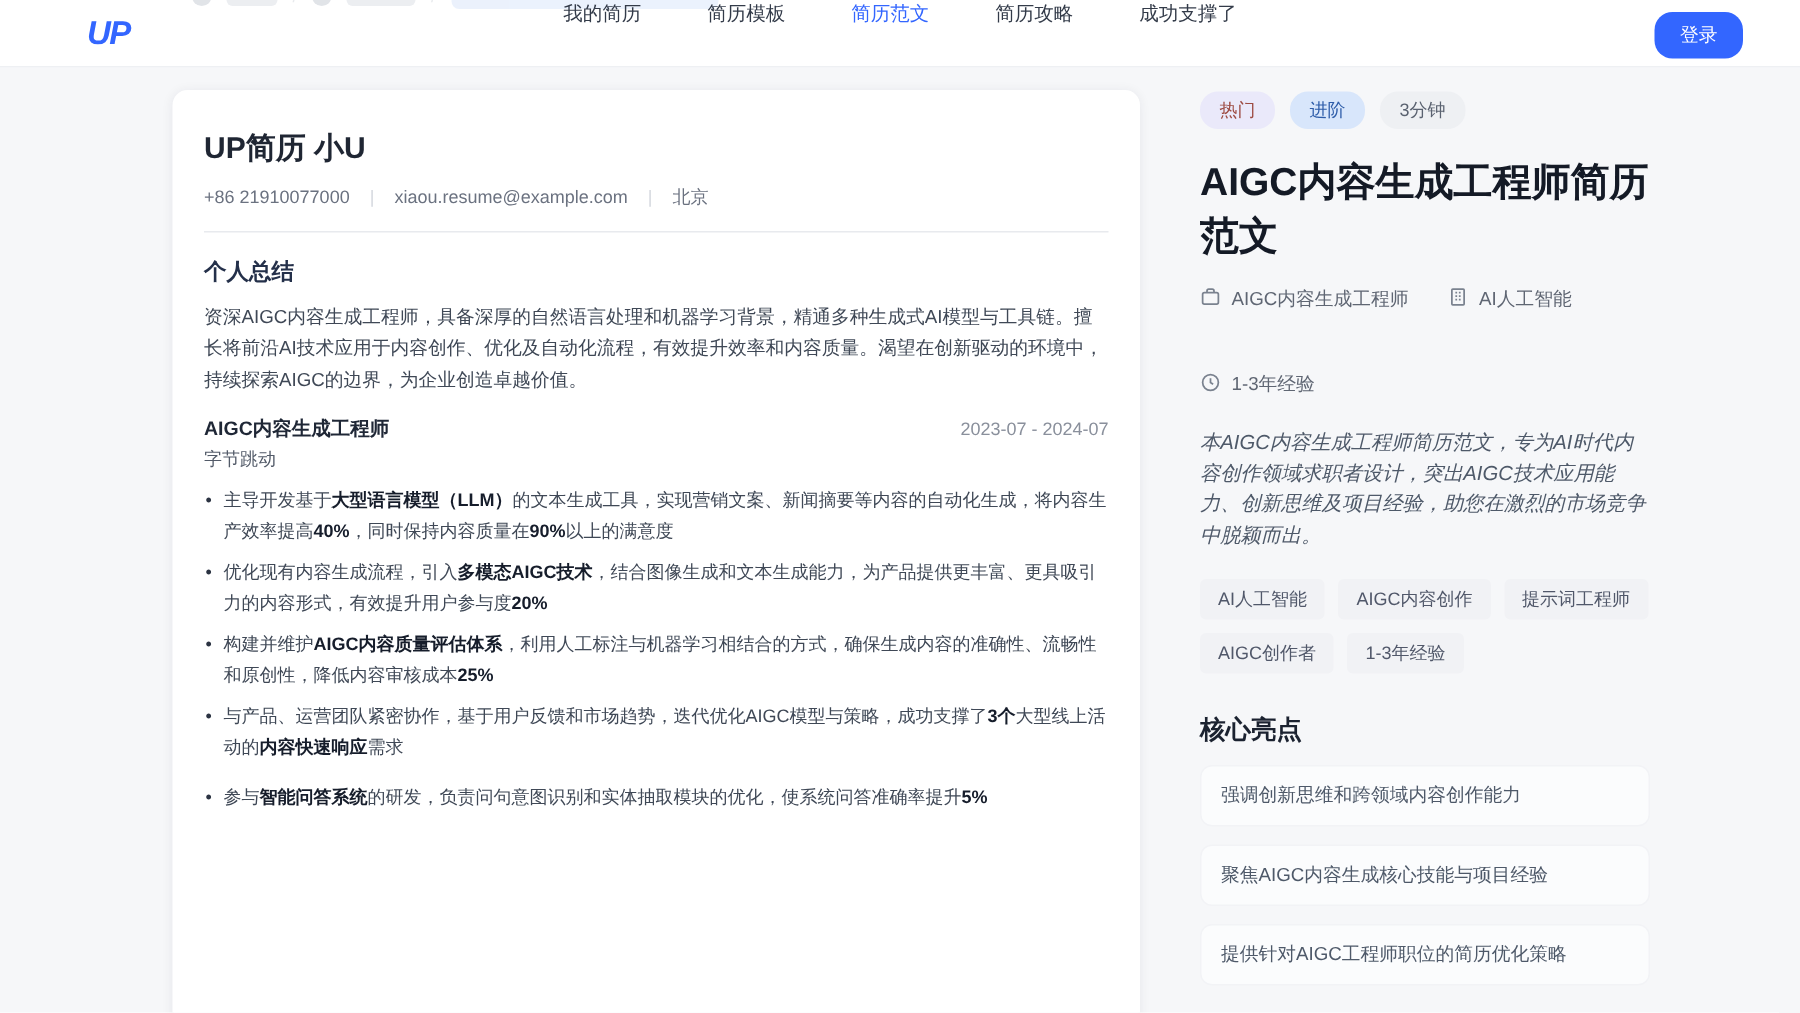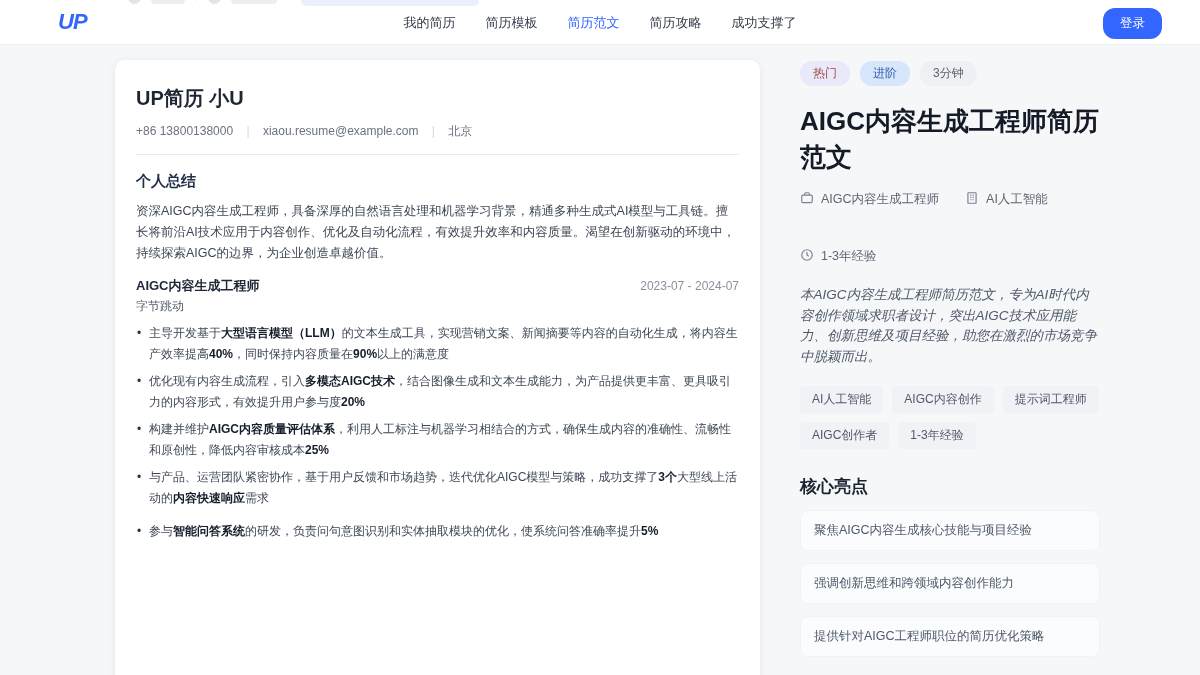--- a/index.html
+++ b/index.html
@@ -23,21 +23,21 @@
   .g-ico { width:13px; height:13px; border-radius:50%; background:#c9ced6; }
   .g-bar { height:14px; border-radius:4px; background:#dde1e7; }
   .g-sep { color:#d6dae0; font-size:12px; }
   .g-blue { height:18px; border-radius:5px; background:#dbe7fb; }
   .logo {
     margin-left:58px; font-size:22px; font-weight:800; font-style:italic;
     color:var(--accent); letter-spacing:-1px; cursor:pointer;
   }
   .nav {
     position:absolute; left:50%; top:0; height:45px; transform:translateX(-50%);
-    display:flex; align-items:center; gap:30px;
+    display:flex; gap:44px;
   }
   .nav-link { font-size:13px; color:#333b49; text-decoration:none; cursor:pointer; white-space:nowrap; }
   .nav-link.active { color:var(--accent); }
   .login-btn {
     position:absolute; right:38px; top:8px;
     background:var(--accent); color:#fff; font-size:12.5px;
     border:none; border-radius:12px; padding:7px 17px; cursor:pointer;
     font-family:inherit;
   }
   
@@ -111,21 +111,21 @@
       <a class="nav-link active">简历范文</a>
       <a class="nav-link">简历攻略</a>
       <a class="nav-link">成功支撑了</a>
     </nav>
   <button class="login-btn">登录</button>
 </div>
 
 <div class="resume-card">
   <div class="r-name">UP简历 小U</div>
   <div class="r-contact">
-    <span>+86 13800138000</span>
+    <span>+86 21910077000</span>
     <span class="r-sep">|</span>
     <span>xiaou.resume@example.com</span>
     <span class="r-sep">|</span>
     <span>北京</span>
   </div>
   <div class="r-divider"></div>
   <div class="r-h2">个人总结</div>
   <p class="r-summary">资深AIGC内容生成工程师，具备深厚的自然语言处理和机器学习背景，精通多种生成式AI模型与工具链。擅长将前沿AI技术应用于内容创作、优化及自动化流程，有效提升效率和内容质量。渴望在创新驱动的环境中，持续探索AIGC的边界，为企业创造卓越价值。</p>
   <div id="jobs">
       <div class="job">
@@ -193,18 +193,18 @@
   <div class="s-tags">
       <span class="s-tag">AI人工智能</span>
       <span class="s-tag">AIGC内容创作</span>
       <span class="s-tag">提示词工程师</span>
       <span class="s-tag">AIGC创作者</span>
       <span class="s-tag">1-3年经验</span>
     </div>
 
   <div class="s-h2">核心亮点</div>
   <div id="highlights">
+      <div class="hl-item">强调创新思维和跨领域内容创作能力</div>
       <div class="hl-item">聚焦AIGC内容生成核心技能与项目经验</div>
-      <div class="hl-item">强调创新思维和跨领域内容创作能力</div>
       <div class="hl-item">提供针对AIGC工程师职位的简历优化策略</div>
     </div>
 
 </div>
 
 </body></html>

